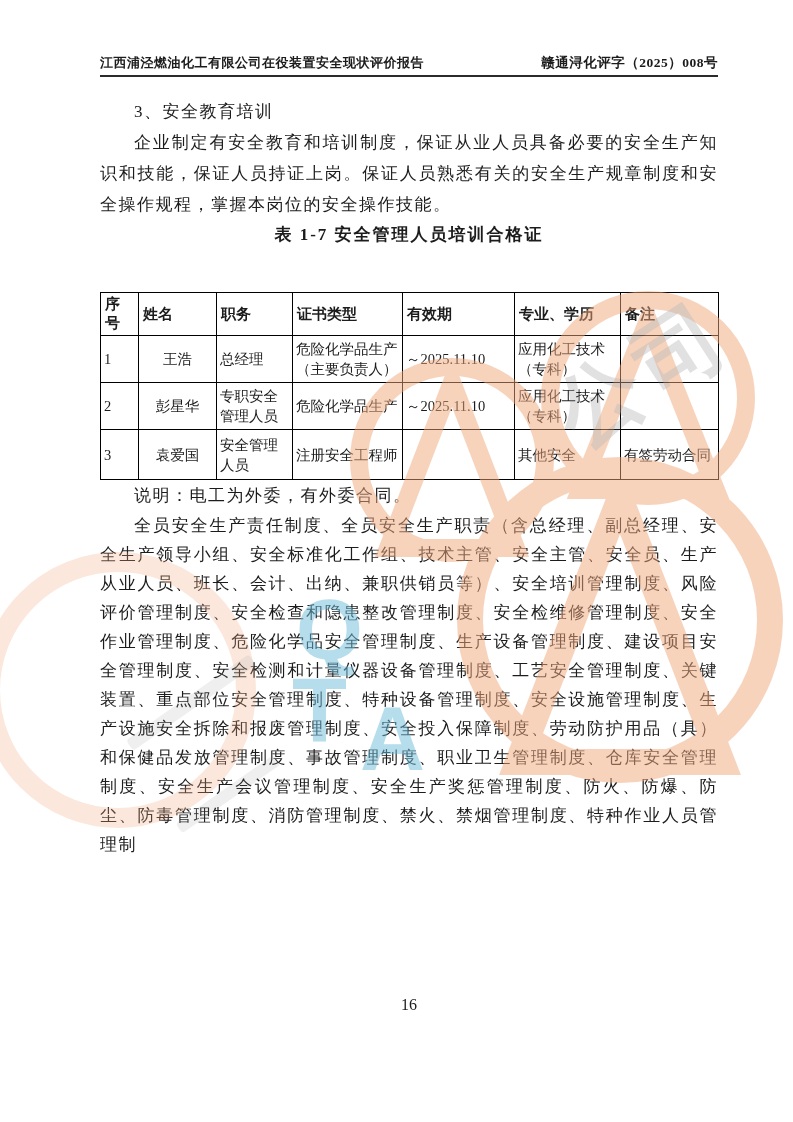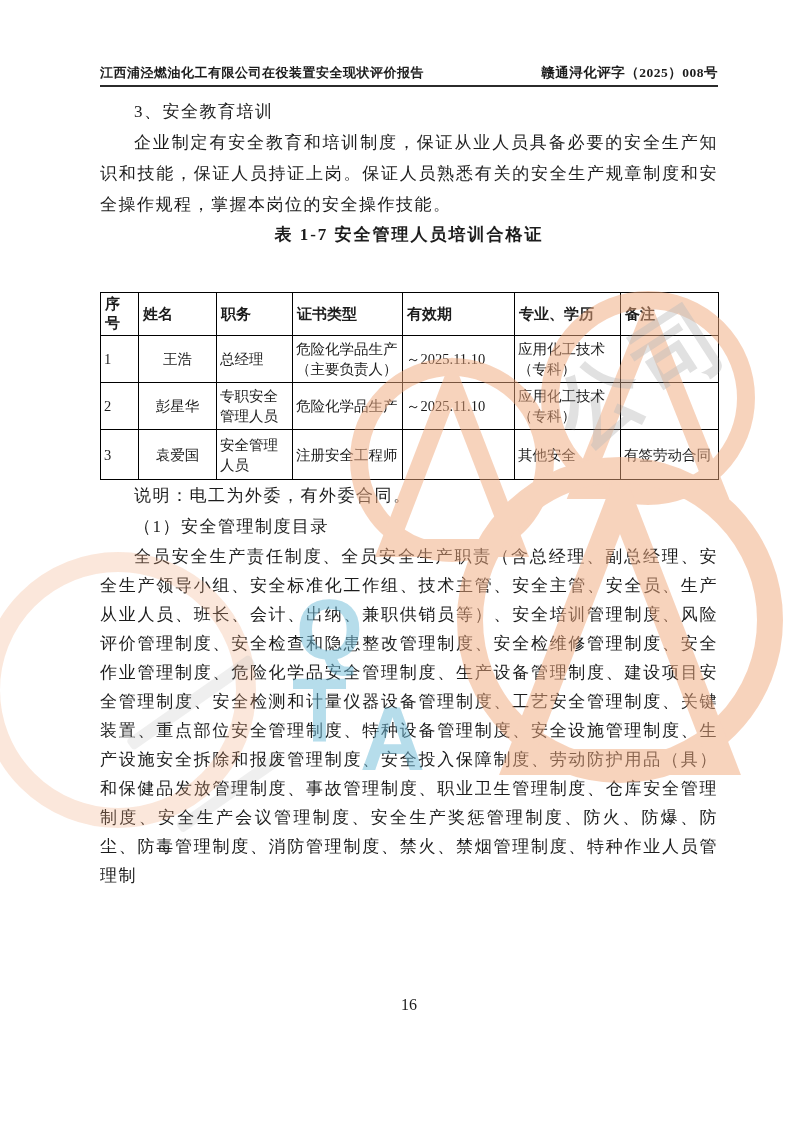--- a/index.html
+++ b/index.html
@@ -7,21 +7,21 @@
     position:relative;
     width:793px;height:1122px;
     background:#ffffff;
     overflow:hidden;
     font-family:"Liberation Serif","DejaVu Serif",serif;
     color:#1c1c1c;
     margin:0 auto;
   }
   
   .doc-header{
-    position:absolute;left:100px;width:618px;top:64px;
+    position:absolute;left:100px;width:618px;top:54px;
     display:flex;justify-content:space-between;align-items:flex-end;
     border-bottom:2px solid #2b2b2b;padding-bottom:3px;
   }
   .doc-header .h-left{font-size:13px;font-weight:bold;letter-spacing:0.5px;}
   .doc-header .h-right{font-size:13.5px;font-weight:bold;letter-spacing:0.5px;}
   
   .content{position:absolute;left:100px;width:618px;top:96px;z-index:1;}
   .para{font-size:17px;line-height:31px;text-align:justify;letter-spacing:1.5px;margin:0;}
   .indent{text-indent:2em;}
   .tight{line-height:29px;}
@@ -135,21 +135,20 @@
           <td>安全管理人员</td>
           <td>注册安全工程师</td>
           <td></td>
           <td>其他安全</td>
           <td>有签劳动合同</td>
         </tr>
       </tbody>
     </table>
 
     <p class="para indent">说明：电工为外委，有外委合同。</p>
-    <p class="para indent">（1）安全管理制度目录</p>
     <p class="para indent tight">全员安全生产责任制度、全员安全生产职责（含总经理、副总经理、安全生产领导小组、安全标准化工作组、技术主管、安全主管、安全员、生产从业人员、班长、会计、出纳、兼职供销员等）、安全培训管理制度、风险评价管理制度、安全检查和隐患整改管理制度、安全检维修管理制度、安全作业管理制度、危险化学品安全管理制度、生产设备管理制度、建设项目安全管理制度、安全检测和计量仪器设备管理制度、工艺安全管理制度、关键装置、重点部位安全管理制度、特种设备管理制度、安全设施管理制度、生产设施安全拆除和报废管理制度、安全投入保障制度、劳动防护用品（具）和保健品发放管理制度、事故管理制度、职业卫生管理制度、仓库安全管理制度、安全生产会议管理制度、安全生产奖惩管理制度、防火、防爆、防尘、防毒管理制度、消防管理制度、禁火、禁烟管理制度、特种作业人员管理制</p>
   </div>
 
   <div class="page-footer">16</div>
 
   <div class="watermark-layer">
     <svg class="wm-svg" width="793" height="1122" viewBox="0 0 793 1122">
 
       <circle cx="452" cy="460" r="93" fill="none" stroke-width="18" stroke="#f0a87c"></circle>
       <path d="M452,382 L388,548 L516,548 Z" fill="none" stroke-width="18" stroke-linejoin="miter" stroke="#f0a87c"></path>

